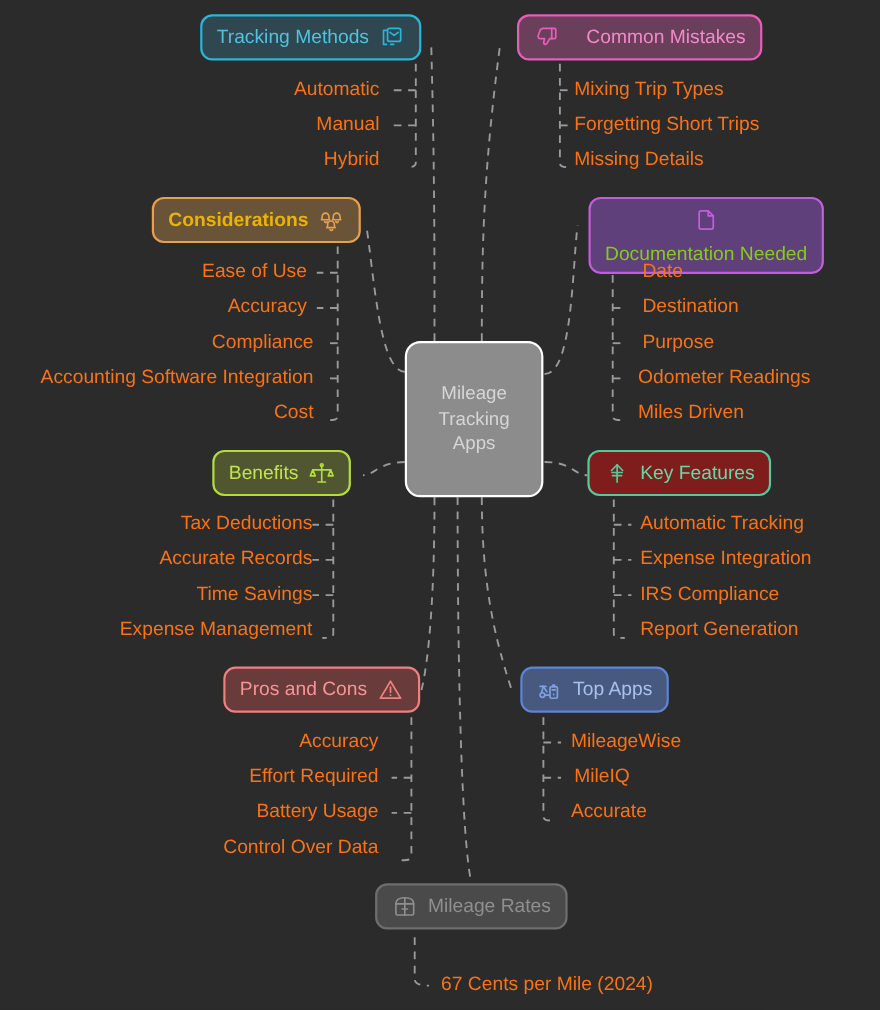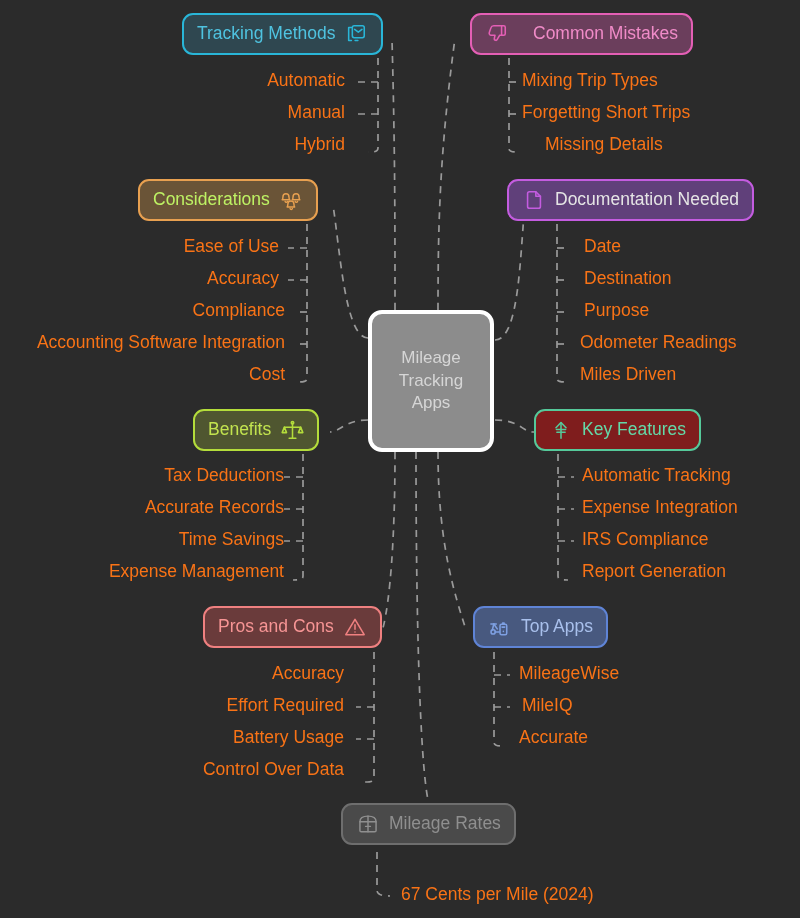--- a/index.html
+++ b/index.html
@@ -56,21 +56,21 @@
   .center-node {
     position: absolute;
     box-sizing: border-box;
     border-radius: 14px;
     display: flex;
     align-items: center;
     justify-content: center;
     text-align: center;
     font-size: 17px;
     line-height: 1.35;
-    border: 4px solid #ffffff;
+    border: 2px solid #ffffff;
     background: #8c8c8c;
     color: #d6d6d6;
   }
 
   .leaf {
     position: absolute;
     font-size: 17.5px;
     color: #f97316;
     white-space: nowrap;
     line-height: 1;
@@ -175,42 +175,42 @@
     <span class="ic">
       <svg width="22" height="22" viewBox="0 0 24 24" fill="none" stroke="#e45fb5" stroke-width="1.7" stroke-linecap="round" stroke-linejoin="round">
         <path d="M17 3H8.5C7 3 5.8 3.9 5.4 5.2L3.6 10.4C3.1 11.8 4.1 13.3 5.6 13.3h4.2l-.7 3.4c-.2 1 .5 2 1.5 2.2.6.1 1.2-.2 1.5-.7L15 13.3h2"></path>
         <path d="M17 3h2.3c.9 0 1.7.7 1.7 1.6v7c0 .9-.8 1.7-1.7 1.7H17z"></path>
       </svg>
     </span>
     <span class="label">Common Mistakes</span>
   </div>
   <div class="leaf l" style="left:522px; top:72px;">Mixing Trip Types</div>
   <div class="leaf l" style="left:522px; top:104px;">Forgetting Short Trips</div>
-  <div class="leaf l" style="left:522px; top:136px;margin-left:23px;">Missing Details</div>
-
-  <div class="node" style="left:138px; top:179px; background:#6a5437; border-color:#e8a050; color:#bef264;">
+  <div class="leaf l" style="left:522px; top:136px;">Missing Details</div>
+
+  <div class="node" style="left:138px; top:179px; background:#6a5437; border-color:#e8a050; color:#eab308;font-weight:bold;">
     <span class="label">Considerations</span>
     <span class="ic">
       <svg width="22" height="22" viewBox="0 0 24 24" fill="none" stroke="#e8a050" stroke-width="1.6" stroke-linecap="round" stroke-linejoin="round">
         <path d="M3.2 8.6c0-1.9 1.5-3.4 3.3-3.4s3.3 1.5 3.3 3.4c0 2.4 .8 3.2 .8 3.2H2.4s.8-.8 .8-3.2z"></path>
         <path d="M5.6 13.6c.2.6.7 1 1.3 1s1-.4 1.2-1"></path>
         <path d="M14.2 8.6c0-1.9 1.5-3.4 3.3-3.4s3.3 1.5 3.3 3.4c0 2.4 .8 3.2 .8 3.2h-8.2s.8-.8 .8-3.2z"></path>
         <path d="M16.6 13.6c.2.6.7 1 1.3 1s1-.4 1.2-1"></path>
         <path d="M8.6 16.4c0-1.9 1.5-3.4 3.3-3.4s3.3 1.5 3.3 3.4c0 2.4 .8 3.2 .8 3.2H7.8s.8-.8 .8-3.2z"></path>
         <path d="M11 21.4c.2.6.7 1 1.3 1s1-.4 1.2-1"></path>
       </svg>
     </span>
   </div>
   <div class="leaf r" style="right:521px; top:238px;">Ease of Use</div>
   <div class="leaf r" style="right:521px; top:270px;">Accuracy</div>
   <div class="leaf r" style="right:515px; top:302px;">Compliance</div>
   <div class="leaf r" style="right:515px; top:334px;">Accounting Software Integration</div>
   <div class="leaf r" style="right:515px; top:366px;">Cost</div>
 
-  <div class="node" style="left:507px; top:179px; background:#60407a; border-color:#c45ce0; color:#e5e5e5;">
+  <div class="node" style="left:535px; top:179px; background:#60407a; border-color:#c45ce0; color:#84cc16;flex-direction:column;">
     <span class="ic">
       <svg width="22" height="22" viewBox="0 0 24 24" fill="none" stroke="#c45ce0" stroke-width="1.7" stroke-linecap="round" stroke-linejoin="round">
         <path d="M14 3H7a2 2 0 0 0-2 2v14a2 2 0 0 0 2 2h10a2 2 0 0 0 2-2V8z"></path>
         <path d="M14 3v5h5"></path>
       </svg>
     </span>
     <span class="label">Documentation Needed</span>
   </div>
   <div class="leaf l" style="left:584px; top:238px;">Date</div>
   <div class="leaf l" style="left:584px; top:270px;">Destination</div>

